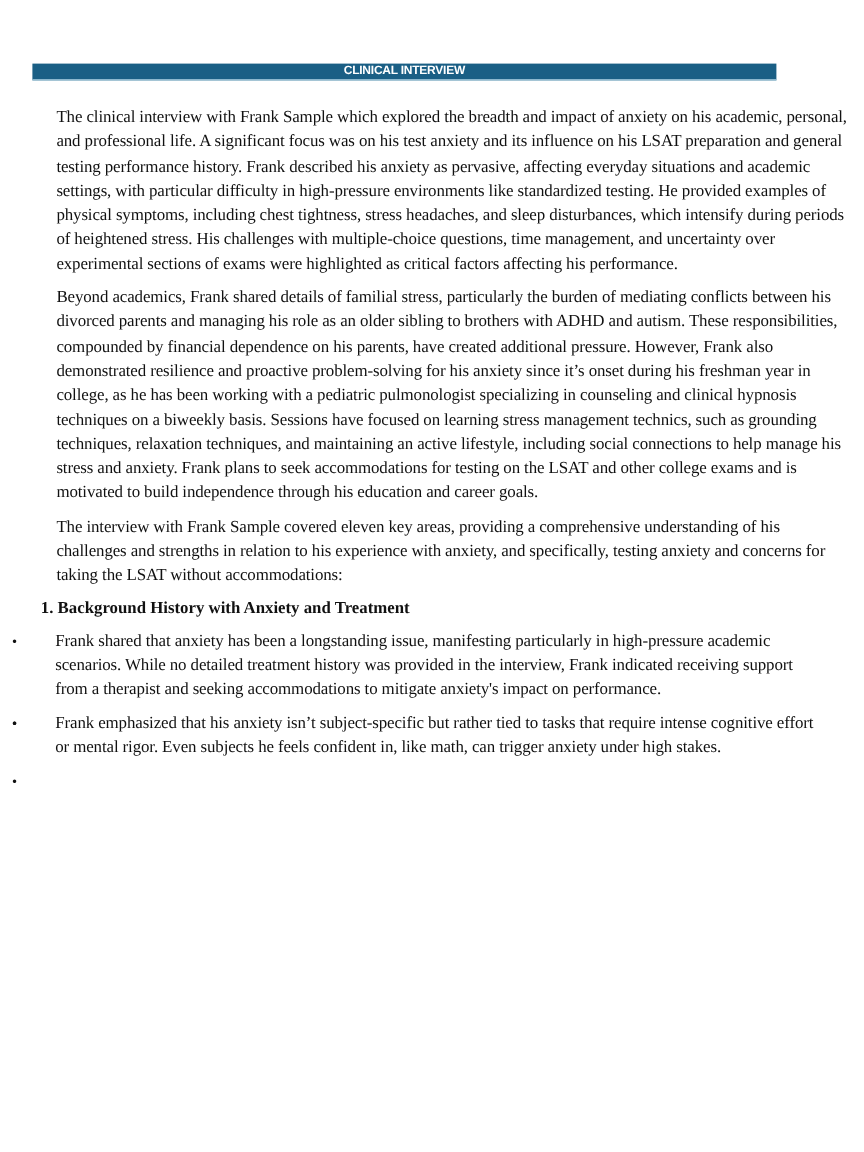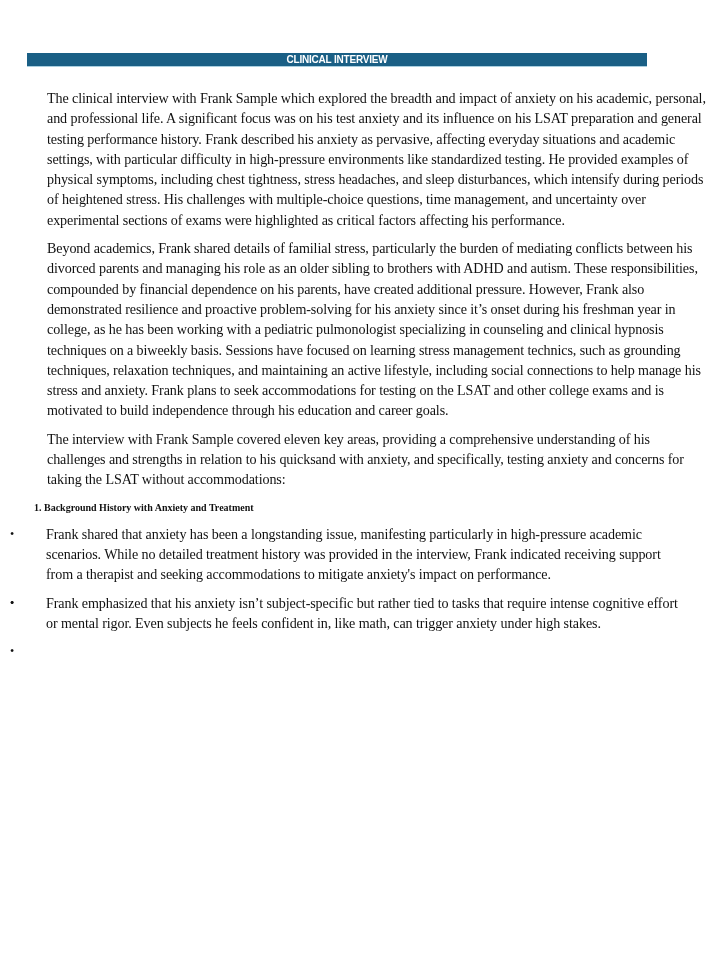--- a/index.html
+++ b/index.html
@@ -40,21 +40,21 @@
     }
     .para {
       margin: 0 0 8px 47px;
       width: 660px;
       font-size: 14.1px;
       line-height: 20.3px;
       letter-spacing: -0.1px;
     }
     .heading {
       margin: 0 0 6px 34px;
-      font-size: 10px;
+      font-size: 14px;
       line-height: 20px;
       font-weight: bold;
     }
     .bullet-item {
       position: relative;
       margin: 0 0 8px 46px;
       width: 640px;
       font-size: 14.1px;
       line-height: 20.3px;
       letter-spacing: -0.1px;
@@ -70,21 +70,21 @@
 </head>
 <body>
 
 <div class="section-header">
   <span>CLINICAL INTERVIEW</span>
 </div>
 
 <div class="content">
   <p class="para">The clinical interview with Frank Sample which explored the breadth and impact of anxiety on his academic, personal, and professional life. A significant focus was on his test anxiety and its influence on his LSAT preparation and general testing performance history. Frank described his anxiety as pervasive, affecting everyday situations and academic settings, with particular difficulty in high-pressure environments like standardized testing. He provided examples of physical symptoms, including chest tightness, stress headaches, and sleep disturbances, which intensify during periods of heightened stress. His challenges with multiple-choice questions, time management, and uncertainty over experimental sections of exams were highlighted as critical factors affecting his performance.</p>
   <p class="para">Beyond academics, Frank shared details of familial stress, particularly the burden of mediating conflicts between his divorced parents and managing his role as an older sibling to brothers with ADHD and autism. These responsibilities, compounded by financial dependence on his parents, have created additional pressure. However, Frank also demonstrated resilience and proactive problem-solving for his anxiety since it’s onset during his freshman year in college, as he has been working with a pediatric pulmonologist specializing in counseling and clinical hypnosis techniques on a biweekly basis. Sessions have focused on learning stress management technics, such as grounding techniques, relaxation techniques, and maintaining an active lifestyle, including social connections to help manage his stress and anxiety. Frank plans to seek accommodations for testing on the LSAT and other college exams and is motivated to build independence through his education and career goals.</p>
-  <p class="para">The interview with Frank Sample covered eleven key areas, providing a comprehensive understanding of his challenges and strengths in relation to his quicksand with anxiety, and specifically, testing anxiety and concerns for taking the LSAT without accommodations:</p>
+  <p class="para">The interview with Frank Sample covered eleven key areas, providing a comprehensive understanding of his challenges and strengths in relation to his experience with anxiety, and specifically, testing anxiety and concerns for taking the LSAT without accommodations:</p>
 
   <div>
     <div class="heading">1. Background History with Anxiety and Treatment</div>
     <div class="bullet-item">
       <span class="bullet-dot">•</span>
       <span>Frank shared that anxiety has been a longstanding issue, manifesting particularly in high-pressure academic scenarios. While no detailed treatment history was provided in the interview, Frank indicated receiving support from a therapist and seeking accommodations to mitigate anxiety's impact on performance.</span>
     </div>
     <div class="bullet-item">
       <span class="bullet-dot">•</span>
     </div>

